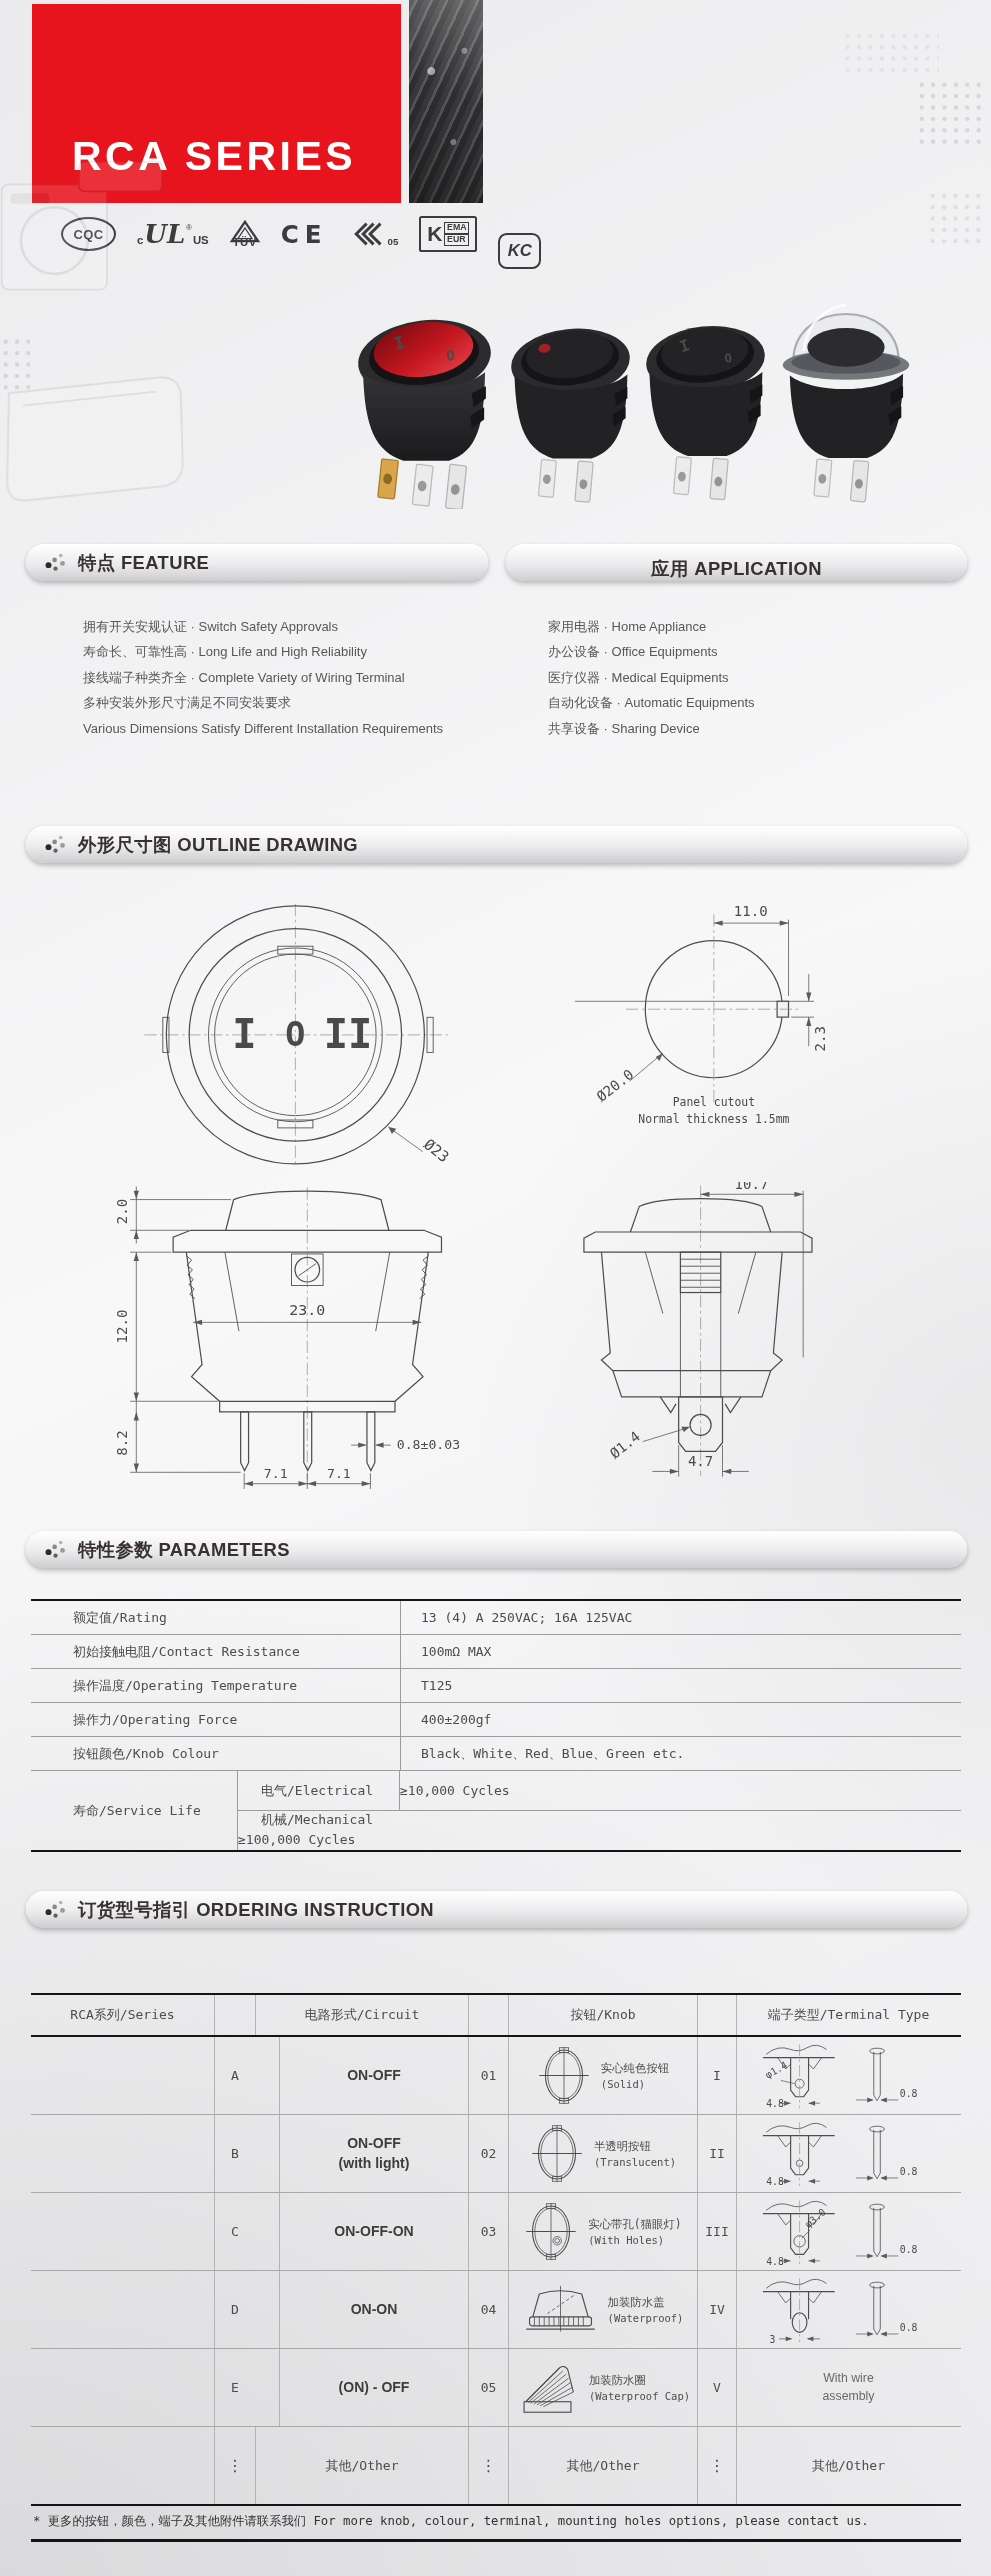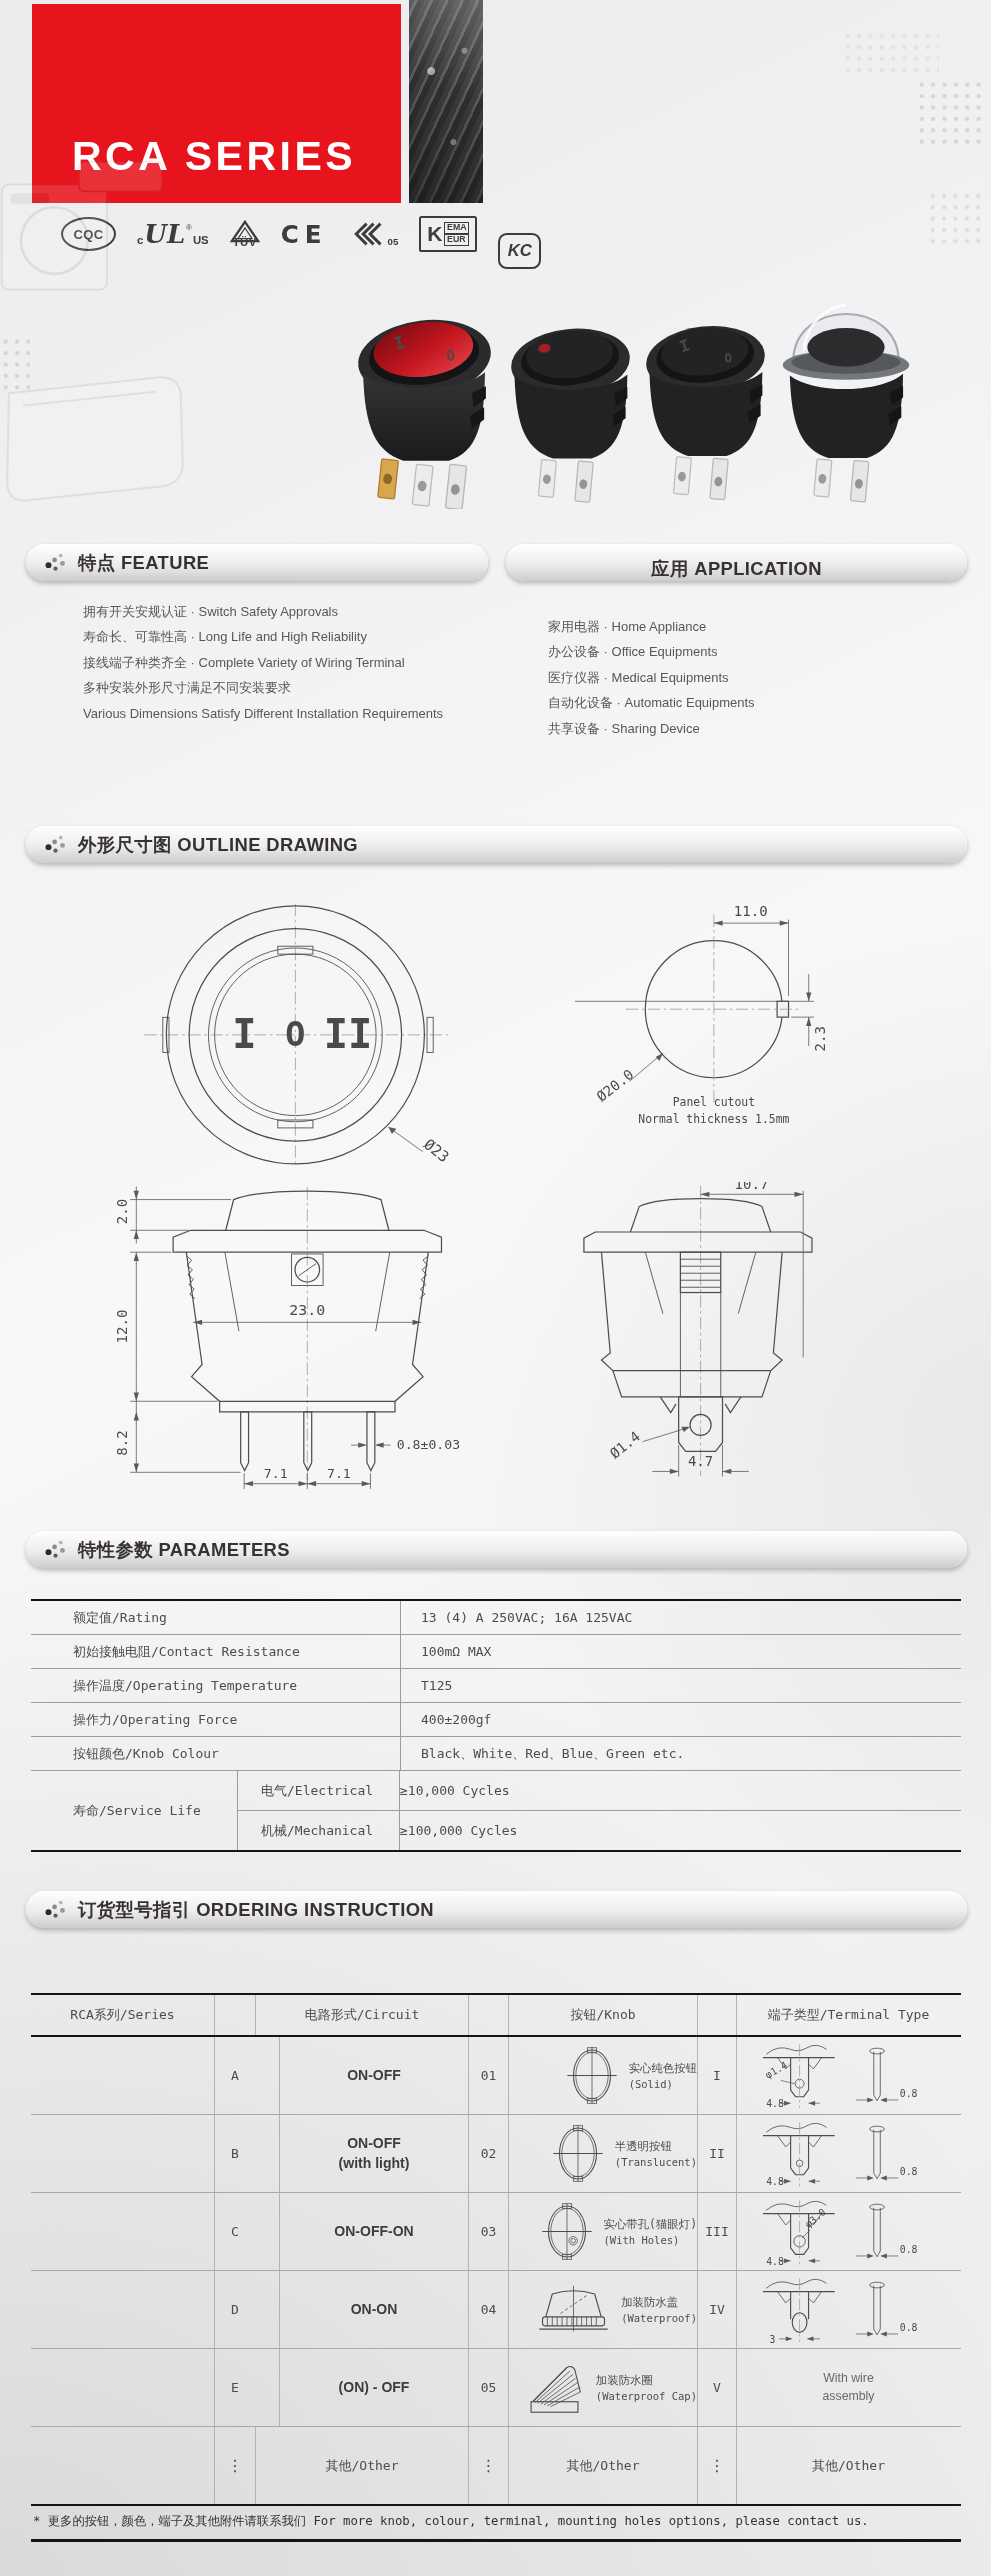--- a/index.html
+++ b/index.html
@@ -77,34 +77,34 @@
     font-family:"DejaVu Sans Mono",monospace;font-size:13px;color:#4f4c4a;box-sizing:border-box;}
   .p-row{display:flex;height:33px;align-items:stretch;border-bottom:0.9px solid #9c9c9c;}
   .p-label{width:369px;display:flex;align-items:center;padding-left:42px;box-sizing:border-box;}
   .p-value{flex:1;display:flex;align-items:center;padding-left:20px;border-left:0.9px solid #9c9c9c;box-sizing:border-box;}
   .p-sl{display:flex;align-items:stretch;}
   .p-sl-label{width:206px;display:flex;align-items:center;padding-left:42px;box-sizing:border-box;}
   .p-sl-rows{flex:1;display:flex;flex-direction:column;}
   .p-sl-row{display:flex;height:39px;align-items:stretch;}
   .p-sl-sub{width:162px;display:flex;align-items:center;padding-left:23px;border-left:0.9px solid #9c9c9c;box-sizing:border-box;}
   .p-sl-val{flex:1;display:flex;align-items:center;border-left:0.9px solid #9c9c9c;box-sizing:border-box;}
-  .b-top{border-top:0.9px solid #9c9c9c;}
+  .b-top{border-top:0.9px solid #9c9c9c;flex-direction:column;}
 
   
   .order-table{position:absolute;left:31px;top:1993px;width:930px;
     border-top:2.6px solid #141414;border-bottom:2.6px solid #141414;color:#4f4c4a;box-sizing:border-box;}
   .o-grid{display:grid;grid-template-columns:183px 41px 213px 40px 189px 39px 224px;}
   .o-head{height:40px;border-bottom:2.6px solid #141414;}
   .o-row{height:77px;border-bottom:0.9px solid #a8a8a8;}
   .o-row:last-child{border-bottom:none;}
   .oc{display:flex;align-items:center;justify-content:center;text-align:center;
       font-family:"DejaVu Sans Mono",monospace;font-size:13px;box-sizing:border-box;}
   .oc-b{border-left:0.9px solid #b3b3b3;}
   .circuit{font-family:"Liberation Sans",sans-serif;font-weight:bold;font-size:14px;color:#3f3c3a;line-height:19.3px;margin-left:24px;}
-  .knobcell{gap:10px;justify-content:flex-end;}
+  .knobcell{gap:10px;}
   .knobcap{text-align:left;font-size:11.4px;line-height:16px;white-space:nowrap;}
   .knobcap .en{font-size:10.5px;}
   .vdots{font-family:"DejaVu Sans",sans-serif;font-size:16px;letter-spacing:0;}
 
   .footnote{position:absolute;left:33px;top:2513px;width:928px;
     font-family:"DejaVu Sans Mono",monospace;font-size:12.3px;color:#333;white-space:nowrap;}
   .bottom-rule{position:absolute;left:31px;top:2539px;width:930px;height:2.6px;background:#141414;}
 </style>
 </head>
 <body>
@@ -250,21 +250,21 @@
   <div class="pill" style="left:26px;top:544px;width:462px;">
     <svg width="23" height="21" viewBox="0 0 26 24">
       <circle cx="5" cy="15" r="3.4" fill="#2e2a28"></circle>
         <circle cx="12" cy="9" r="2.7" fill="#8a8a8a"></circle>
       <circle cx="19" cy="4" r="2.1" fill="#b5b5b5"></circle>
         <circle cx="13" cy="19" r="2.4" fill="#5f5f5f"></circle>
       <circle cx="21" cy="13" r="2.8" fill="#9a9a9a"></circle>
     </svg>
     <span class="pill-title">特点 FEATURE</span>
   </div>
-  <div class="flist" style="left:83px;top:599px;">
+  <div class="flist" style="left:83px;top:614px;">
     <div>拥有开关安规认证 · Switch Safety Approvals</div>
     <div>寿命长、可靠性高 · Long Life and High Reliability</div>
     <div>接线端子种类齐全 · Complete Variety of Wiring Terminal</div>
     <div>多种安装外形尺寸满足不同安装要求</div>
     <div>Various Dimensions Satisfy Different Installation Requirements</div>
   </div>
 
   <div class="pill" style="left:506px;top:544px;width:461px;flex-direction:column;">
     <svg width="23" height="21" viewBox="0 0 26 24">
       <circle cx="5" cy="15" r="3.4" fill="#2e2a28"></circle>

